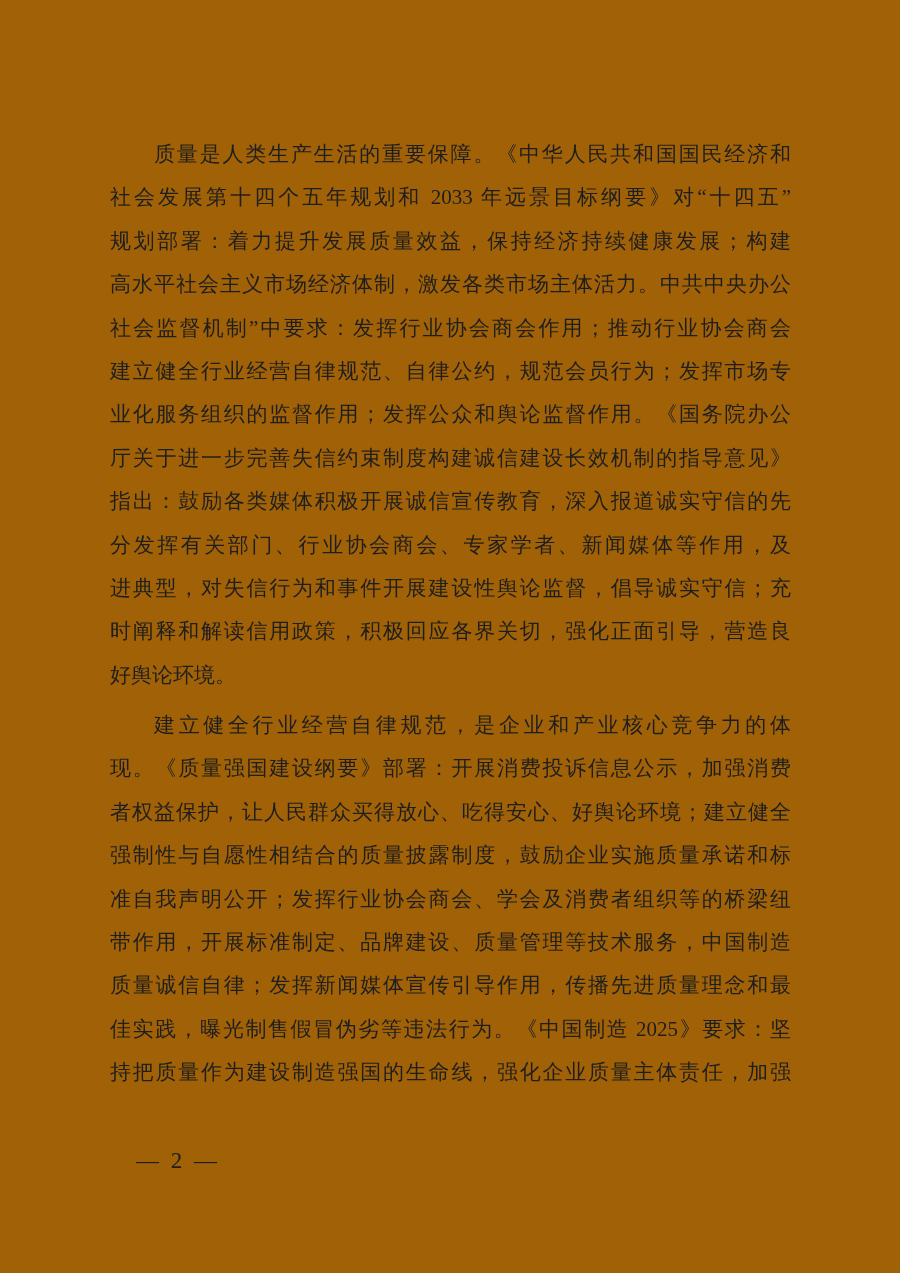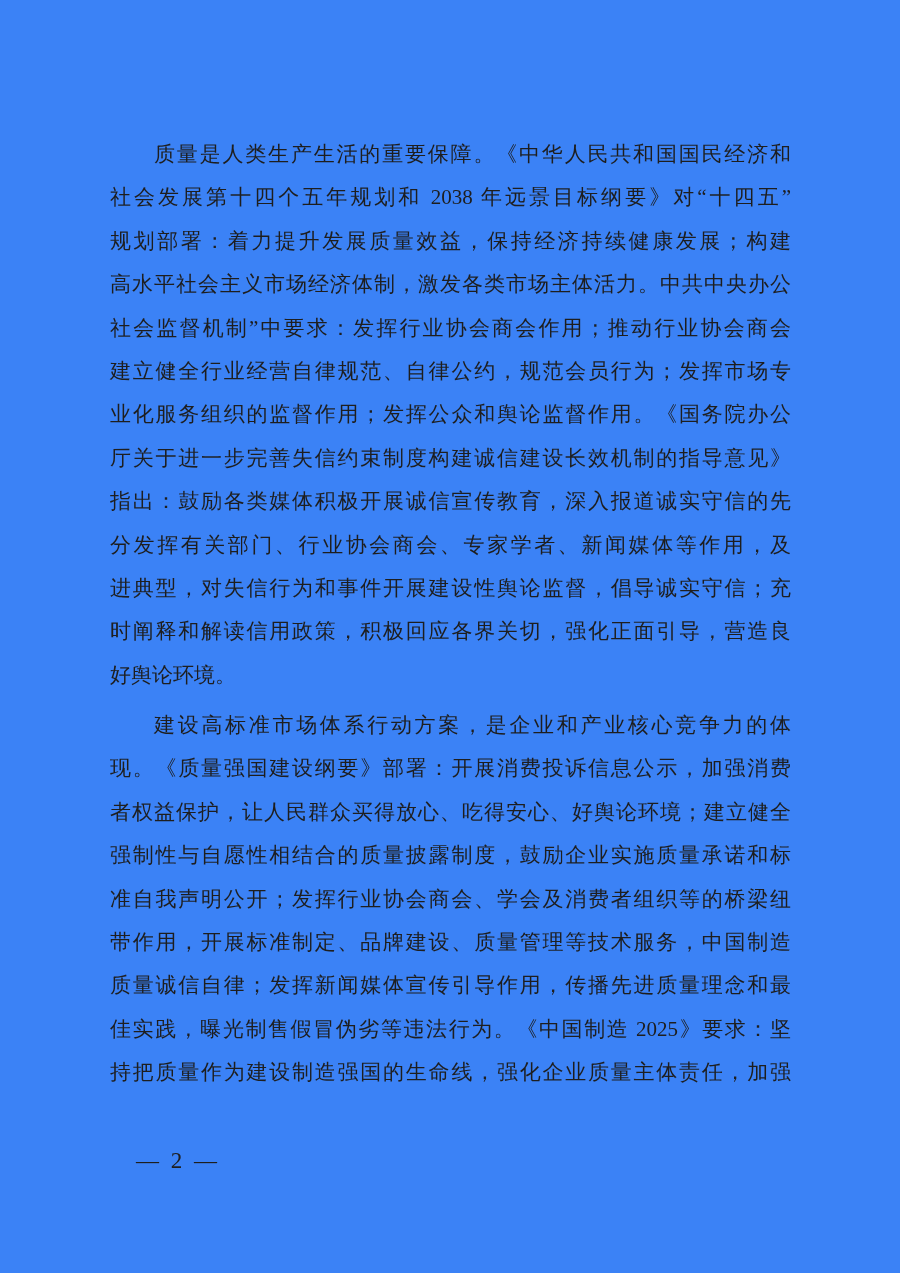--- a/index.html
+++ b/index.html
@@ -4,21 +4,21 @@
 <style>
   html, body {
     margin: 0;
     padding: 0;
     background: #ffffff;
   }
   .page {
     position: relative;
     width: 900px;
     height: 1273px;
-    background: #3b82f6;
+    background: #a16207;
     overflow: hidden;
     font-family: "Liberation Serif", "DejaVu Serif", serif;
     color: #1e1e1e;
   }
   .doc-body {
     position: absolute;
     left: 110px;
     top: 133px;
     width: 681px;
     font-size: 21px;
@@ -52,35 +52,35 @@
     color: #1e1e1e;
   }
 </style>
 </head>
 <body>
 
 <div class="page">
   <div class="doc-body" id="doc-body">
       <div class="paragraph">
         <div class="line first">质量是人类生产生活的重要保障。《中华人民共和国国民经济和</div>
-        <div class="line">社会发展第十四个五年规划和 2038 年远景目标纲要》对“十四五”</div>
+        <div class="line">社会发展第十四个五年规划和 2033 年远景目标纲要》对“十四五”</div>
         <div class="line">规划部署：着力提升发展质量效益，保持经济持续健康发展；构建</div>
         <div class="line">高水平社会主义市场经济体制，激发各类市场主体活力。中共中央办公</div>
         <div class="line">社会监督机制”中要求：发挥行业协会商会作用；推动行业协会商会</div>
         <div class="line">建立健全行业经营自律规范、自律公约，规范会员行为；发挥市场专</div>
         <div class="line">业化服务组织的监督作用；发挥公众和舆论监督作用。《国务院办公</div>
         <div class="line">厅关于进一步完善失信约束制度构建诚信建设长效机制的指导意见》</div>
         <div class="line">指出：鼓励各类媒体积极开展诚信宣传教育，深入报道诚实守信的先</div>
         <div class="line">分发挥有关部门、行业协会商会、专家学者、新闻媒体等作用，及</div>
         <div class="line">进典型，对失信行为和事件开展建设性舆论监督，倡导诚实守信；充</div>
         <div class="line">时阐释和解读信用政策，积极回应各界关切，强化正面引导，营造良</div>
         <div class="line endline">好舆论环境。</div>
       </div>
       <div class="paragraph">
-        <div class="line first">建设高标准市场体系行动方案，是企业和产业核心竞争力的体</div>
+        <div class="line first">建立健全行业经营自律规范，是企业和产业核心竞争力的体</div>
         <div class="line">现。《质量强国建设纲要》部署：开展消费投诉信息公示，加强消费</div>
         <div class="line">者权益保护，让人民群众买得放心、吃得安心、好舆论环境；建立健全</div>
         <div class="line">强制性与自愿性相结合的质量披露制度，鼓励企业实施质量承诺和标</div>
         <div class="line">准自我声明公开；发挥行业协会商会、学会及消费者组织等的桥梁纽</div>
         <div class="line">带作用，开展标准制定、品牌建设、质量管理等技术服务，中国制造</div>
         <div class="line">质量诚信自律；发挥新闻媒体宣传引导作用，传播先进质量理念和最</div>
         <div class="line">佳实践，曝光制售假冒伪劣等违法行为。《中国制造 2025》要求：坚</div>
         <div class="line">持把质量作为建设制造强国的生命线，强化企业质量主体责任，加强</div>
       </div>
     </div>

